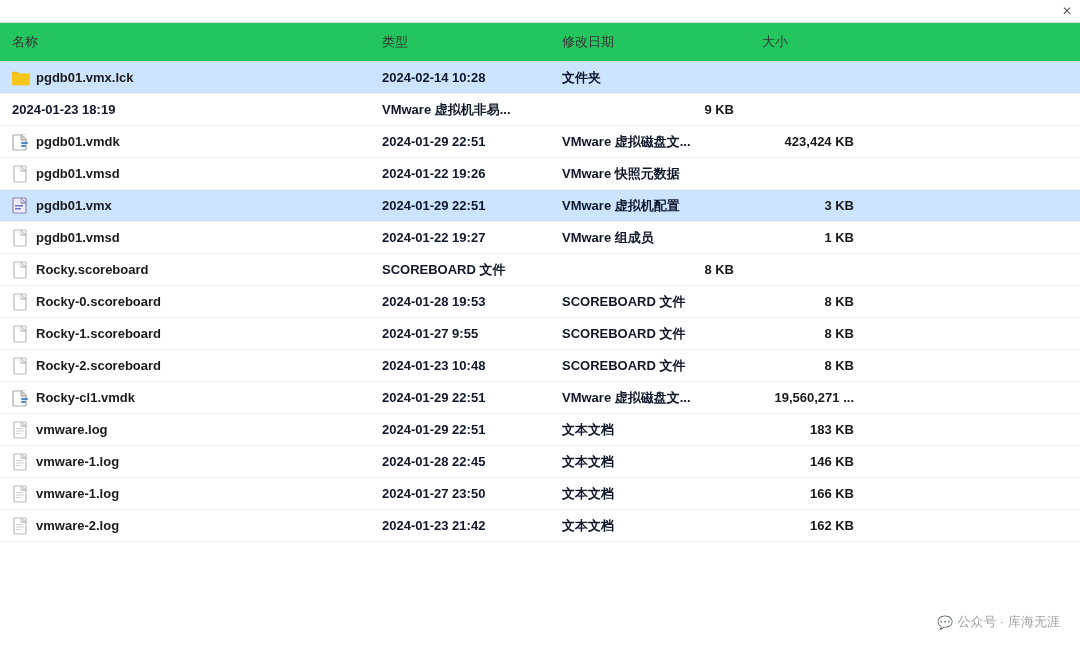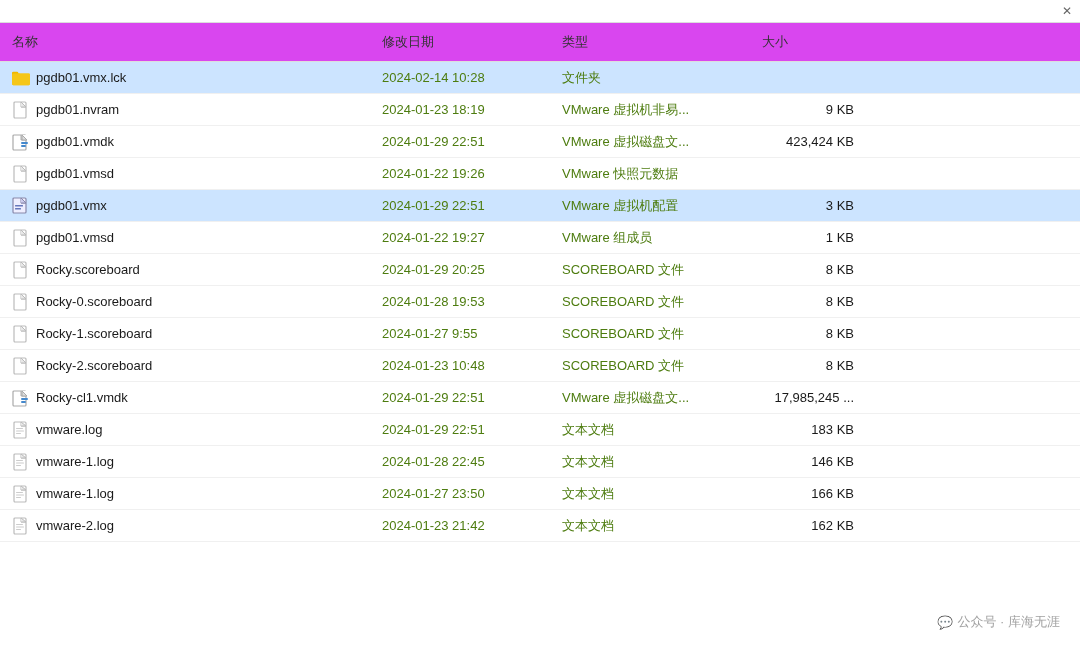--- a/index.html
+++ b/index.html
@@ -18,21 +18,21 @@
     }
 
     .file-explorer {
       width: 100%;
       background: #ffffff;
     }
 
     .table-header {
       display: grid;
       grid-template-columns: 370px 180px 200px 120px;
-      background: #d946ef;
+      background: #22c55e;
       border-bottom: 1px solid #ddd;
       padding: 6px 0;
       position: sticky;
       top: 16px;
     }
 
     .table-header .col {
       padding: 4px 12px;
       font-weight: normal;
       color: #333;
@@ -59,25 +59,26 @@
     .file-cell {
       padding: 5px 12px;
       display: flex;
       align-items: center;
       gap: 6px;
       font-size: 13px;
       color: #1a1a1a;
       white-space: nowrap;
       overflow: hidden;
       text-overflow: ellipsis;
+      font-weight: bold;
     }
 
     .file-cell.date-cell,
     .file-cell.type-cell {
-      color: #4d7c0f;
+      color: #0f172a;
     }
 
     .file-cell.size-cell {
       justify-content: flex-end;
       padding-right: 16px;
     }
 
     
     .icon {
       width: 18px;
@@ -116,22 +117,22 @@
 </head>
 <body>
 
 <div class="file-explorer">
   <div class="header-row-top">
     <span class="close-btn">✕</span>
   </div>
 
   <div class="table-header">
     <div class="col">名称</div>
+    <div class="col">类型</div>
     <div class="col">修改日期</div>
-    <div class="col">类型</div>
     <div class="col">大小</div>
   </div>
 
   <div class="table-body" id="file-list">
   <div class="file-row selected">
       <div class="file-cell">
         <span class="icon">
             <svg width="20" height="16" viewBox="0 0 20 16">
         <rect x="0" y="3" width="20" height="13" rx="1.5" fill="#F5C518"></rect>
         <rect x="0" y="3" width="9" height="3" rx="1" fill="#F5C518"></rect>
@@ -145,30 +146,20 @@
         <span>2024-02-14 10:28</span>
       </div>
       <div class="file-cell type-cell">
         <span>文件夹</span>
       </div>
       <div class="file-cell size-cell">
         <span></span>
       </div>
     </div>
       <div class="file-row">
-      <div class="file-cell">
-        <span class="icon">
-            <svg width="16" height="18" viewBox="0 0 16 18">
-        <rect x="1" y="1" width="12" height="16" rx="1" fill="white" stroke="#bbb" stroke-width="1.2"></rect>
-        <polyline points="8,1 8,6 13,6" fill="#eee" stroke="#bbb" stroke-width="1"></polyline>
-        <polyline points="8,1 13,6 8,6" fill="#e8e8e8" stroke="#bbb" stroke-width="1"></polyline>
-      </svg>
-          </span>
-        <span>pgdb01.nvram</span>
-      </div>
       <div class="file-cell date-cell">
         <span>2024-01-23 18:19</span>
       </div>
       <div class="file-cell type-cell">
         <span>VMware 虚拟机非易...</span>
       </div>
       <div class="file-cell size-cell">
         <span>9 KB</span>
       </div>
     </div>
@@ -262,23 +253,20 @@
       <div class="file-cell">
         <span class="icon">
             <svg width="16" height="18" viewBox="0 0 16 18">
         <rect x="1" y="1" width="12" height="16" rx="1" fill="white" stroke="#bbb" stroke-width="1.2"></rect>
         <polyline points="8,1 8,6 13,6" fill="#eee" stroke="#bbb" stroke-width="1"></polyline>
         <polyline points="8,1 13,6 8,6" fill="#e8e8e8" stroke="#bbb" stroke-width="1"></polyline>
       </svg>
           </span>
         <span>Rocky.scoreboard</span>
       </div>
-      <div class="file-cell date-cell">
-        <span>2024-01-29 20:25</span>
-      </div>
       <div class="file-cell type-cell">
         <span>SCOREBOARD 文件</span>
       </div>
       <div class="file-cell size-cell">
         <span>8 KB</span>
       </div>
     </div>
       <div class="file-row">
       <div class="file-cell">
         <span class="icon">
@@ -356,21 +344,21 @@
           </span>
         <span>Rocky-cl1.vmdk</span>
       </div>
       <div class="file-cell date-cell">
         <span>2024-01-29 22:51</span>
       </div>
       <div class="file-cell type-cell">
         <span>VMware 虚拟磁盘文...</span>
       </div>
       <div class="file-cell size-cell">
-        <span>17,985,245 ...</span>
+        <span>19,560,271 ...</span>
       </div>
     </div>
       <div class="file-row">
       <div class="file-cell">
         <span class="icon">
             <svg width="16" height="18" viewBox="0 0 16 18">
         <rect x="1" y="1" width="12" height="16" rx="1" fill="white" stroke="#bbb" stroke-width="1.2"></rect>
         <polyline points="8,1 8,5 13,5" fill="#eee" stroke="#bbb" stroke-width="1"></polyline>
         <polyline points="8,1 13,5 8,5" fill="#e8e8e8" stroke="#bbb" stroke-width="1"></polyline>
         <rect x="3" y="7" width="7" height="1" rx="0.5" fill="#ccc"></rect>

